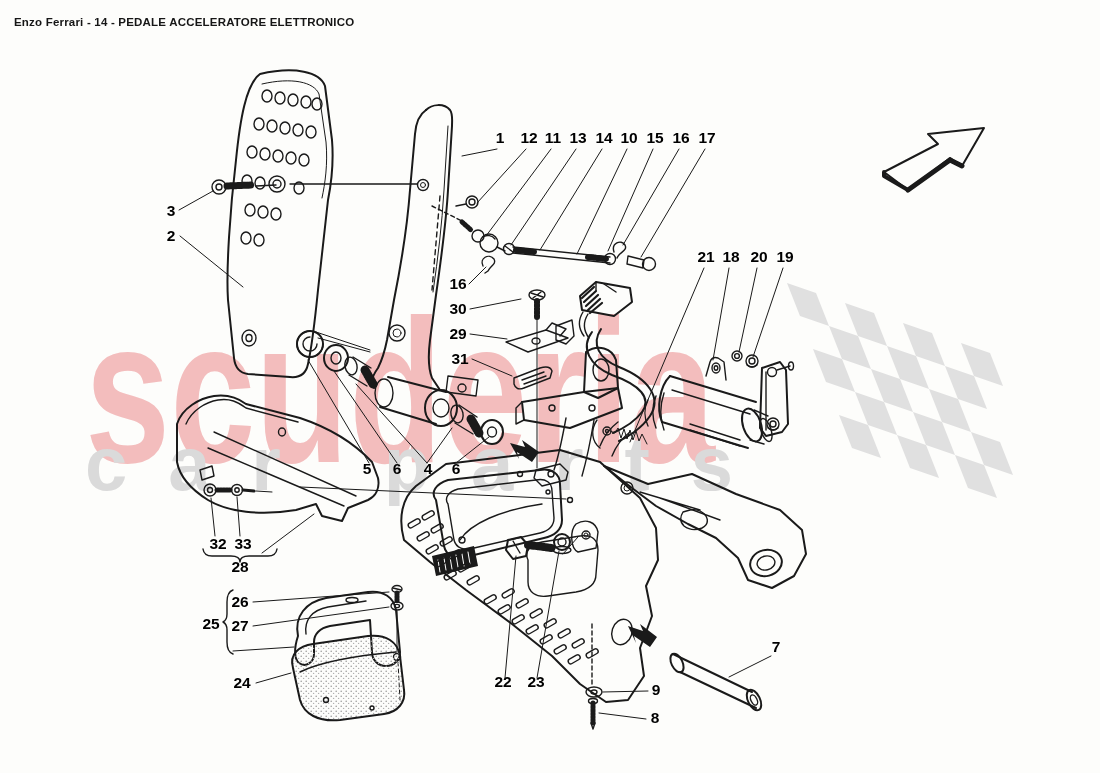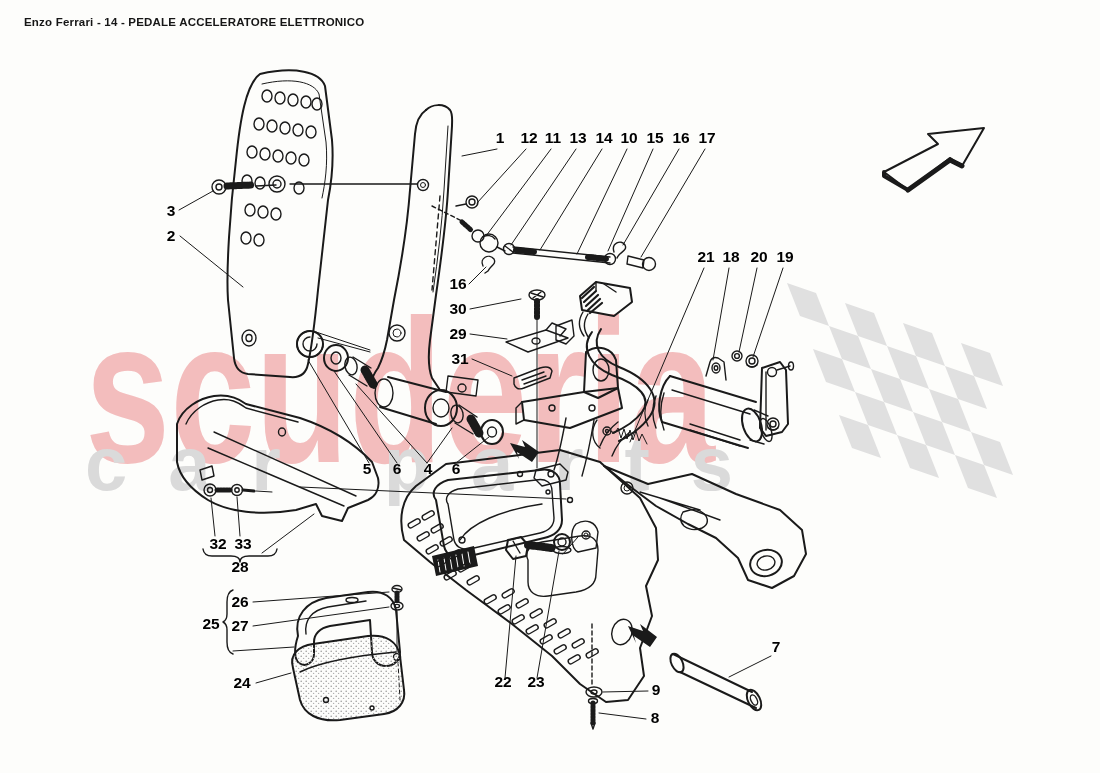--- a/index.html
+++ b/index.html
@@ -1,18 +1,18 @@
 <!DOCTYPE html>
 <html><head>
 <meta charset="utf-8">
 <style>
   html,body{margin:0;padding:0;background:#ffffff;}
   .stage{position:relative;width:1100px;height:773px;background:#fdfdfb;overflow:hidden;
          font-family:"Liberation Sans",sans-serif;}
-  .page-title{position:absolute;left:24px;top:16px;font-size:11.5px;font-weight:bold;
+  .page-title{position:absolute;left:14px;top:16px;font-size:11.5px;font-weight:bold;
               color:#161616;letter-spacing:.2px;white-space:nowrap;}
   svg{position:absolute;left:0;top:0;}
   .art{fill:none;stroke-linecap:round;stroke-linejoin:round;}
   .w2{stroke-width:2;}
   .w14{stroke-width:1.4;}
   .w1{stroke-width:1;}
   .dark{fill:#1a1a1a;stroke:none;}
   .callout{font-family:"Liberation Sans",sans-serif;font-size:15.5px;font-weight:bold;fill:#000;}
   .wm1{font-family:"Liberation Sans",sans-serif;font-weight:bold;font-size:205px;}
   .wm2{font-family:"Liberation Sans",sans-serif;font-weight:bold;font-size:76px;}

